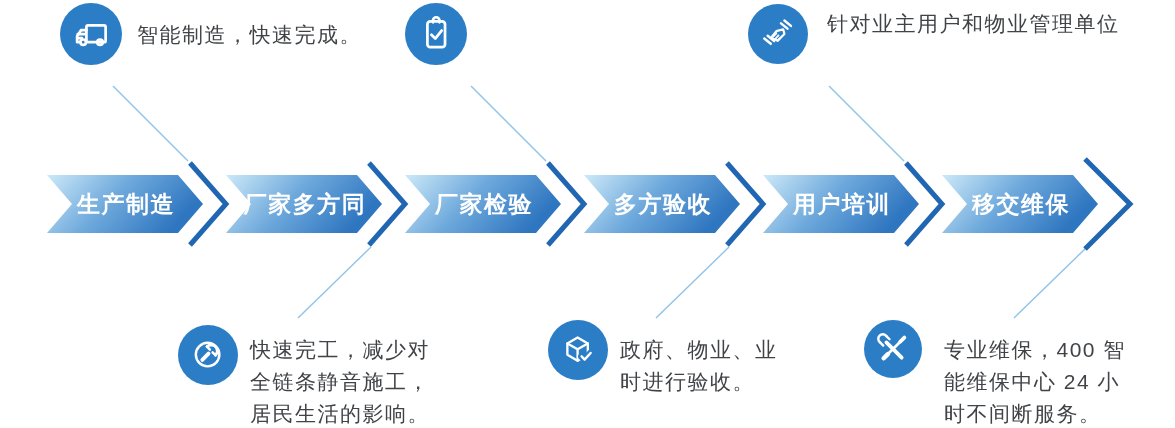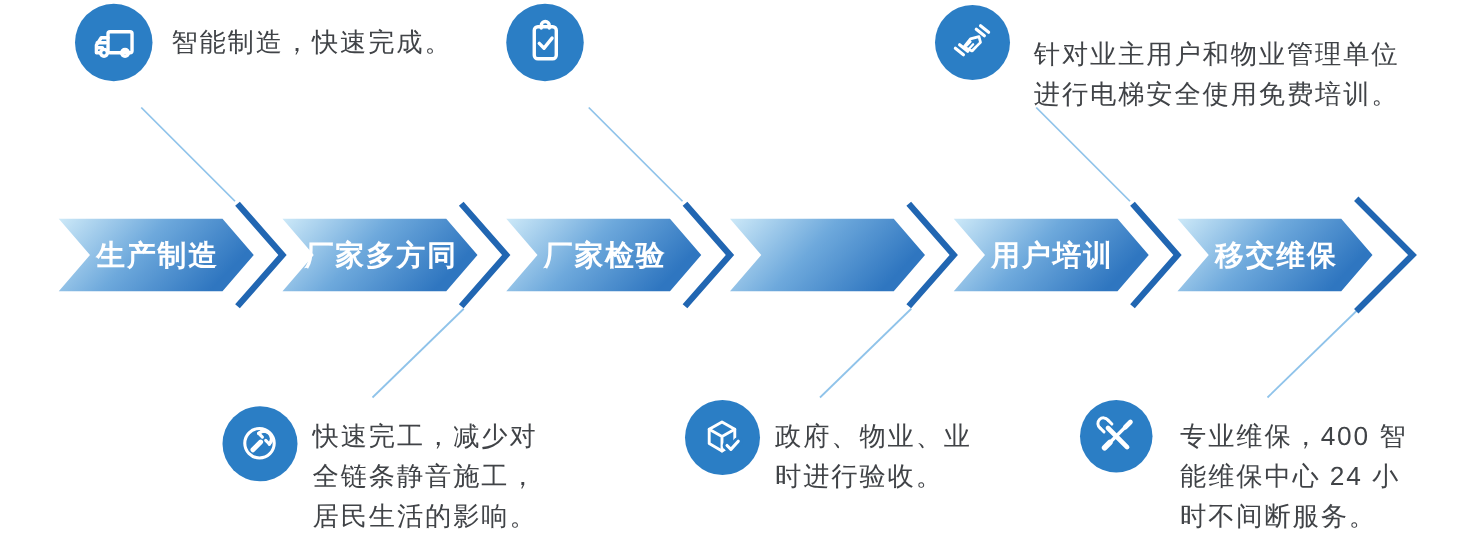--- a/index.html
+++ b/index.html
@@ -74,20 +74,21 @@
       <polyline class="chevron" points="548,163 584,204 548,245"></polyline>
       <polyline class="chevron" points="727,163 763,204 727,245"></polyline>
       <polyline class="chevron" points="906,163 942,204 906,245"></polyline>
       <polyline class="chevron" points="1085,159 1130,204 1085,249"></polyline>
     </g>
   </svg>
 
   <div class="step-label" style="left:63px">生产制造</div>
   <div class="step-label" style="left:242px">厂家多方同</div>
   <div class="step-label" style="left:421px">厂家检验</div>
+  <div class="step-label" style="left:600px">多方验收</div>
   <div class="step-label" style="left:958px">移交维保</div>
   <div class="step-label" style="left:779px">用户培训</div>
 
   <div class="note-icon" style="left:60px;top:3px;width:62px;height:62px">
     <svg viewBox="0 0 24 24">
       <rect x="9" y="6.5" width="12" height="10.5" rx="1"></rect>
       <path d="M9 9.5 H5.6 L3.2 13.2 V17 H5.2"></path>
       <path d="M3.6 12 H7.8 M3.3 14.5 H6.2"></path>
       <circle cx="7" cy="17" r="1.7"></circle>
       <circle cx="17.5" cy="17" r="1.7"></circle>
@@ -108,23 +109,22 @@
   </div>
 
   <div class="note-icon" style="left:748px;top:4px;width:60px;height:60px">
     <svg viewBox="0 0 24 24">
       <path d="M3.4 15.2 L7.6 18.6 M5.6 13.4 L9.8 16.8" class="thick" style="stroke-width:1.6"></path>
       <path d="M14.2 5.4 L18.4 8.8 M16.4 3.6 L20.6 7" style="stroke-width:1.6"></path>
       <path d="M7.8 14.6 L11.2 10.4 L15.6 9.2 L16.4 12.2 L12 16.6 Z" style="stroke-width:1.4"></path>
       <path d="M10.6 15.4 L12.6 13.2 M12.2 16.6 L14 14.6 M9.2 13.9 L11.2 11.8" style="stroke-width:1.2"></path>
     </svg>
   </div>
-  <div class="note-text" style="left:827px;top:28px">
+  <div class="note-text" style="left:827px;top:8px">
     <span class="line">针对业主用户和物业管理单位</span>
-    <span class="line">进行电梯安全使用免费培训。</span>
   </div>
 
   <div class="note-icon" style="left:178px;top:325px;width:60px;height:60px">
     <svg viewBox="0 0 24 24">
       <circle cx="12" cy="12" r="7.6" style="stroke-width:1.6"></circle>
       <g class="halo" style="stroke-width:5">
         <path d="M8.6 15.4 L12.6 11.4"></path>
         <path d="M11.6 6.9 A3.4 3.4 0 1 1 17.1 12.4"></path>
       </g>
       <path d="M8.6 15.4 L12.6 11.4" class="thick"></path>

